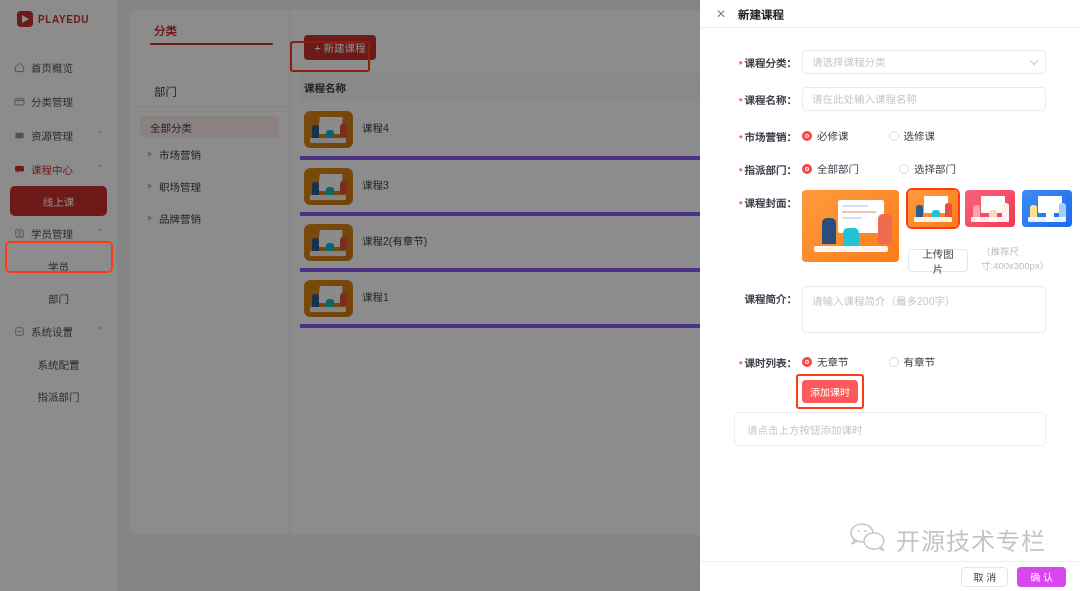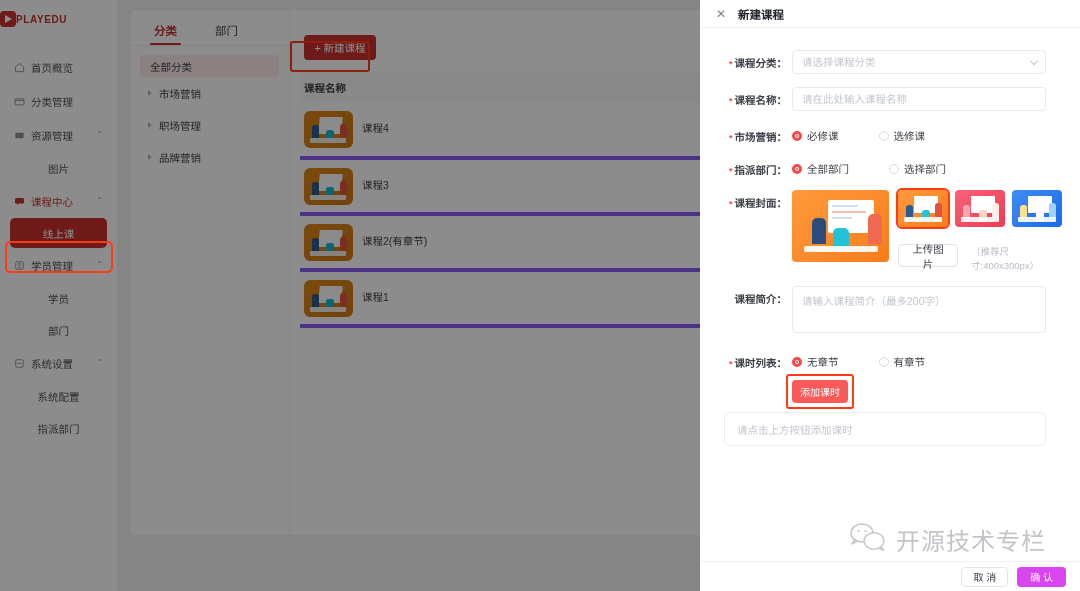--- a/index.html
+++ b/index.html
@@ -14,21 +14,21 @@
   #root { position: relative; width: 1080px; height: 591px; background: #f5f6f8; }
 
   
   .app { position: absolute; inset: 0; display: flex; background: #f2f3f5; }
 
   .sidebar {
     width: 118px; height: 591px; background: #ffffff;
     flex: 0 0 118px; padding-top: 0;
     border-right: 1px solid #eceef1;
   }
-  .logo-row { height: 38px; display: flex; align-items: center; }
+  .logo-row { height: 38px; display: flex; align-items: center; padding-left: 17px; gap: 5px; }
   .logo-mark {
     width: 16px; height: 16px; border-radius: 4px;
     background: #c8302f; position: relative; display:inline-block;
   }
   .logo-mark::after{
     content:""; position:absolute; left:5px; top:3.5px;
     border-left: 7px solid #fff; border-top: 4.5px solid transparent; border-bottom: 4.5px solid transparent;
   }
   .logo-text { color: #c8302f; font-size: 10px; font-weight: bold; letter-spacing: .6px; }
 
@@ -58,21 +58,21 @@
     border: 2px solid #ff3b16; border-radius: 5px; pointer-events: none;
   }
 
   
   .content { flex: 1; padding: 10px 12px 0 12px; position: relative; }
   .card {
     background: #ffffff; border-radius: 6px; height: 525px; display: flex;
     overflow: hidden;
   }
   .left-pane { width: 160px; border-right: 1px solid #eef0f2; padding: 0 10px; }
-  .tabs { display: flex; gap: 38px; padding: 12px 10px 0 14px; }
+  .tabs { display: flex; gap: 38px; padding: 12px 10px 0 14px; flex-direction: column; }
   .tab { font-size: 11.5px; color: #3d4149; padding-bottom: 7px; position: relative; }
   .tab.active { color: #c8302f; font-weight: bold; }
   .tab.active::after {
     content:""; position: absolute; left: -4px; right: -4px; bottom: 0;
     height: 2px; background: #c8302f; border-radius: 2px;
   }
   .tabs-sep { height: 1px; background: #eef0f2; margin: 0 -10px 0 -10px; }
   .tree-all {
     margin: 9px 0 0 0; height: 22px; display: flex; align-items: center;
     padding-left: 10px; border-radius: 4px; background: #fdeceb;
@@ -126,21 +126,21 @@
     position: absolute; right: 0; top: 0; width: 380px; height: 591px;
     background: #ffffff; display: flex; flex-direction: column;
   }
   .drawer-head {
     height: 28px; display: flex; align-items: center; gap: 12px;
     padding-left: 16px; border-bottom: 1px solid #f0f0f0; flex: 0 0 28px;
   }
   .close-x { font-size: 12px; color: #7d828a; line-height: 1; }
   .drawer-title { font-size: 11.5px; color: #1f2329; font-weight: bold; }
 
-  .drawer-body { flex: 1; padding: 22px 34px 0 24px; overflow: hidden; position: relative; }
+  .drawer-body { flex: 1; padding: 22px 34px 0 24px; overflow: hidden; position: relative; margin-left: 10px; }
 
   .frow { display: flex; align-items: flex-start; margin-bottom: 13px; }
   .flabel {
     width: 68px; flex: 0 0 68px; text-align: right; font-size: 10.5px;
     color: #3d4149; font-weight: bold; padding-top: 5px; padding-right: 5px;
     white-space: nowrap;
   }
   .req { color: #f5494a; margin-right: 2px; font-size: 9px; vertical-align: middle; }
   .fctl { flex: 1; }
 
@@ -193,21 +193,21 @@
   .tmb.t2 { background: linear-gradient(140deg,#f8637a,#ef3b52); }
   .tmb.t3 { background: linear-gradient(140deg,#3f8cf5,#1b6ae8); }
   .tmb .b { position:absolute; left:16px; top:6px; width:24px; height:17px; background:#fff; border-radius:1px;}
   .tmb .q { position:absolute; left:8px; top:15px; width:7px; height:14px; background:#2b5b8f; border-radius:3px 3px 0 0;}
   .tmb .r { position:absolute; left:24px; top:20px; width:8px; height:12px; background:#22c3d6; border-radius:3px 3px 0 0;}
   .tmb .s { position:absolute; left:37px; top:13px; width:7px; height:15px; background:#e2533f; border-radius:3px 3px 0 0;}
   .tmb.t2 .q { background:#f6a6b3;} .tmb.t2 .r { background:#ffd7c0;} .tmb.t2 .s { background:#fff0e8;}
   .tmb.t3 .q { background:#ffe08a;} .tmb.t3 .r { background:#ffffff;} .tmb.t3 .s { background:#9fd0ff;}
   .tmb .d { position:absolute; left:6px; bottom:5px; width:38px; height:5px; background:#ffffff; opacity:.9; border-radius:1px;}
 
-  .upload-row { display: flex; align-items: flex-start; gap: 13px; margin-top: 17px; }
+  .upload-row { display: flex; align-items: flex-end; gap: 13px; margin-top: 17px; }
   .btn-upload {
     height: 23px; padding: 0 11px; border: 1px solid #e3e5e9; border-radius: 4px;
     background: #fff; font-size: 10.5px; color: #3d4149;
     display: flex; align-items: center;
   }
   .hint { font-size: 9.5px; color: #b9bdc4; }
 
   .ta {
     width: 100%; height: 47px; border: 1px solid #e8eaed; border-radius: 4px;
     font-size: 10.5px; color: #3d4149; padding: 6px 9px; outline: none; resize: none;
@@ -289,23 +289,20 @@
         </div>
 
         <div class="nav-item">
           <span class="ico">
             <svg width="11" height="11" viewBox="0 0 16 16" fill="currentColor">
                 <rect x="2" y="4" width="12" height="8" rx="1"></rect>
               </svg>
           </span>
           <span>资源管理</span>
           <span class="nav-caret">⌃</span>
-        </div>
-        <div class="nav-sub">
-          <span>图片</span>
         </div>
 
         <div class="nav-item active-parent">
           <span class="ico">
             <svg width="11" height="11" viewBox="0 0 16 16" fill="currentColor">
                 <rect x="1.5" y="3" width="13" height="8" rx="2"></rect>
                 <path d="M5 11l-1 2.5L7.5 11z"></path>
               </svg>
           </span>
           <span>课程中心</span>

